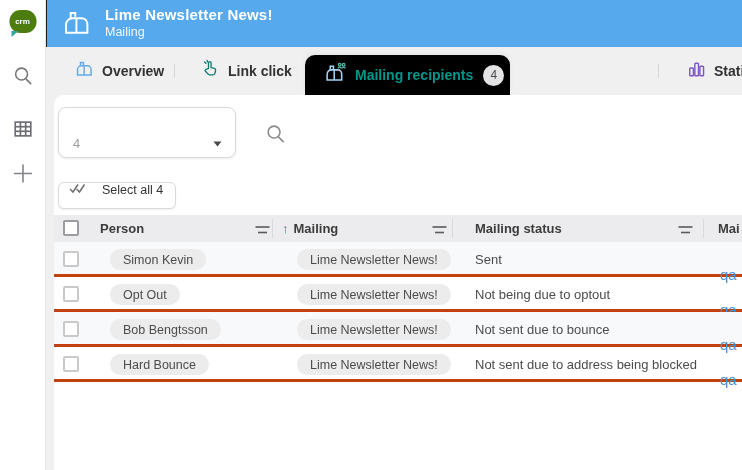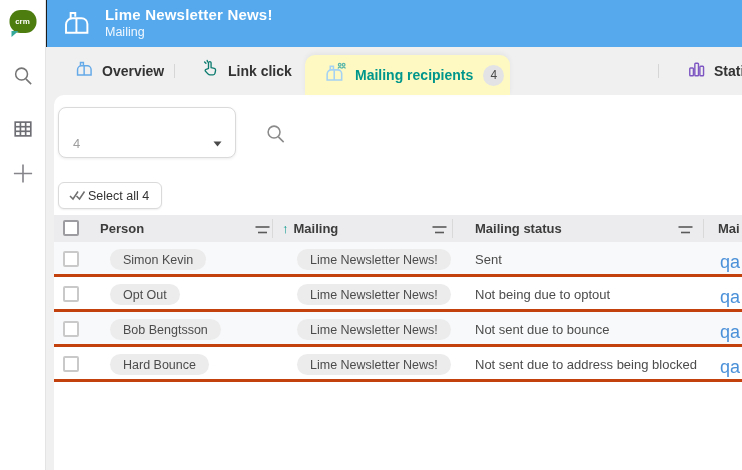--- a/index.html
+++ b/index.html
@@ -17,60 +17,60 @@
   .header-edge { position:absolute; left:46px; top:0; width:1px; height:47px; background:#1d1d1d; z-index:9; }
   .header .hicon { position:absolute; left:15px; top:9px; }
   .h-title { position:absolute; left:58px; top:6px; font-size:15px; font-weight:bold; color:#fff; letter-spacing:.2px; }
   .h-sub { position:absolute; left:58px; top:25px; font-size:12.5px; color:#f2f8ff; }
 
   
   .tabbar { position:absolute; left:47px; top:47px; width:695px; height:48px; background:#f0f0f1; z-index:5; }
   .tab { position:absolute; top:0; height:48px; display:flex; align-items:center; gap:8px; cursor:pointer; }
   .tab-label { font-size:14px; font-weight:bold; color:#333; white-space:nowrap; }
   .tab-divider { position:absolute; top:36%; width:1px; height:14px; background:#d6d6d6; }
-  .tab-active { position:absolute; left:258px; top:8px; width:205px; height:40px; background:#fef9c3;
+  .tab-active { position:absolute; left:258px; top:8px; width:205px; height:40px; background:#000000;
                 border-radius:10px 10px 0 0; box-shadow:0 -2px 5px rgba(0,0,0,0.05); display:flex; align-items:center; z-index:6; }
   .tab-active .tab-label { color:#00968b; margin-left:9px; }
   .tab-active .ticon { margin-left:19px; }
   .badge { margin-left:10px; width:21px; height:21px; border-radius:50%; background:#e3e3e5; color:#4a4a4a;
            font-size:12px; display:flex; align-items:center; justify-content:center; }
 
   
   .content-card { position:absolute; left:54px; top:95px; width:688px; height:375px; background:#fff;
                   border-radius:10px 0 0 0; z-index:4; }
 
   .dropdown { position:absolute; left:4px; top:12px; width:178px; height:51px; background:#fff;
               border:1px solid #dadada; border-radius:8px; box-shadow:0 1px 3px rgba(0,0,0,0.08); cursor:pointer; }
   .dd-label { position:absolute; left:14px; top:8px; font-size:14.5px; font-weight:bold; color:#333; white-space:nowrap; }
   .dd-count { position:absolute; left:14px; top:28px; font-size:13px; color:#9e9e9e; }
   .dd-caret { position:absolute; right:13px; top:25px; }
 
   .content-search { position:absolute; left:210px; top:27px; cursor:pointer; }
 
   .select-all { position:absolute; left:4px; top:87px; height:27px; padding:0 12px 0 10px; background:#fff;
                 border:1px solid #dadada; border-radius:6px; box-shadow:0 1px 2px rgba(0,0,0,0.07);
-                display:flex; align-items:center; gap:2px; cursor:pointer; }
+                display:flex; gap:16px; cursor:pointer; }
   .select-all span { font-size:12.5px; color:#333; white-space:nowrap; }
 
   
   .thead { position:absolute; left:0; top:120px; width:688px; height:27px; background:#ececee; }
   .th { position:absolute; top:0; height:27px; display:flex; align-items:center; font-size:13px; font-weight:bold; color:#3c3c3c; white-space:nowrap; }
   .col-divider { position:absolute; top:4px; width:1px; height:19px; background:#d9d9d9; }
   .filter-btn { position:absolute; top:7px; cursor:pointer; }
   .sort-arrow { color:#00968b; font-weight:bold; font-size:13px; margin-right:5px; }
 
   .trow { position:absolute; left:0; width:688px; height:35px; border-bottom:3px solid #c2410c; cursor:pointer; }
   .trow.alt { background:#f8f9fa; }
   .cb { position:absolute; left:9px; width:16px; height:16px; background:#fff; border:2px solid #c9c9c9; border-radius:2px; cursor:pointer; }
   .thead .cb { top:5px; border-color:#9d9da1; }
   .trow .cb { top:9px; }
   .pill { position:absolute; top:7px; height:21px; padding:0 13px; background:#ececec; border-radius:11px;
           display:flex; align-items:center; font-size:12.5px; color:#4c4c4c; white-space:nowrap; }
   .cell-text { position:absolute; top:10px; font-size:13px; color:#4c4c4c; white-space:nowrap; }
-  .cell-link { position:absolute; top:10px; font-size:18px; color:#4a90d9; white-space:nowrap; cursor:pointer; }
+  .cell-link { position:absolute; top:24px; font-size:15px; color:#4a90d9; white-space:nowrap; cursor:pointer; }
 </style>
 </head>
 <body>
 
 <div class="sidebar">
   <div class="side-item crm-logo">
     <span>crm</span>
   </div>
   <div class="side-item" style="top:64px">
     <svg width="23" height="23" viewBox="0 0 24 24" fill="none" stroke="#767676" stroke-width="1.6">

